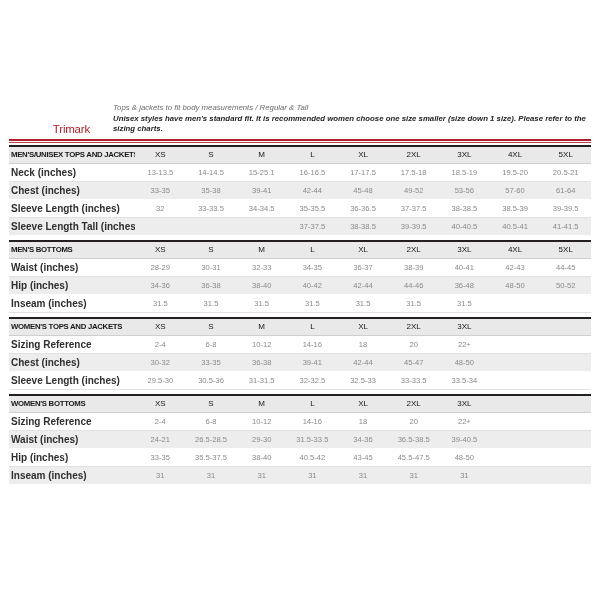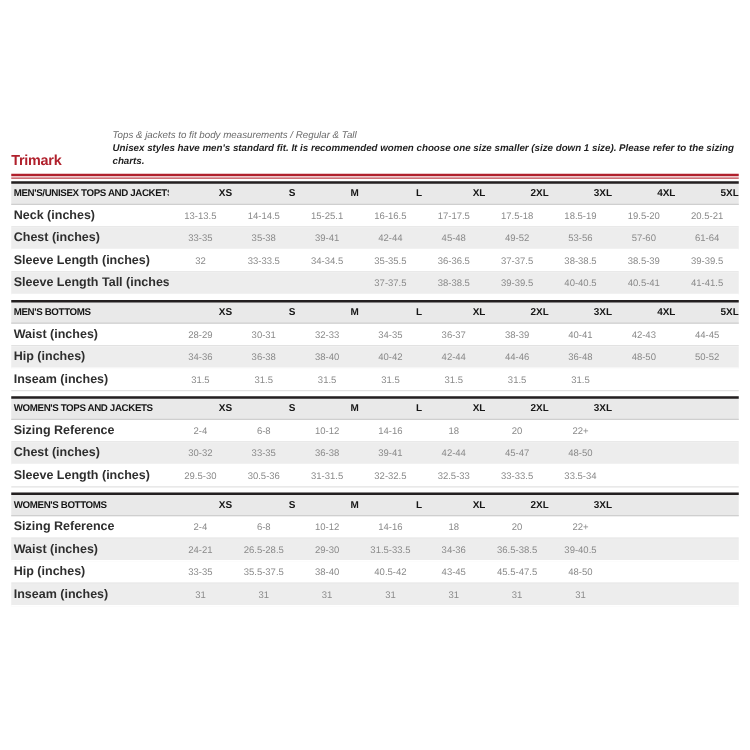--- a/index.html
+++ b/index.html
@@ -17,26 +17,26 @@
     width:600px;height:600px;overflow:hidden;
     font-family:"Liberation Sans","DejaVu Sans",sans-serif;
     -webkit-font-smoothing:antialiased;
   }
   .page{position:relative;width:600px;height:600px;padding:103px 9px 0 9px;background:#fff;}
 
   
   .intro{display:flex;align-items:flex-end;margin-bottom:4px;}
   .brand{
     width:81px;flex:0 0 81px;
-    color:var(--brand-red);font-weight:bold;font-size:11.5px;
-    letter-spacing:-0.2px;padding-bottom:0px;
+    color:var(--brand-red);font-weight:normal;font-size:11.5px;
+    letter-spacing:-0.2px;padding-bottom:0px;text-align:right;
   }
   .intro-lines{flex:1;}
   .intro-line{
-    font-style:italic;font-size:7.8px;line-height:10.5px;color:var(--intro-text);
+    font-style:italic;font-size:7.8px;line-height:10.5px;color:var(--intro-text);margin-left:23px;
   }
   .intro-line.strong{
     font-weight:bold;color:#1f1f1f;
   }
 
   
   .red-rule{margin-bottom:2px;}
   .red-rule .thick{height:2px;background:var(--brand-red);}
   .red-rule .thin{height:1px;background:var(--brand-red);margin-top:1px;opacity:.85;}
 
@@ -52,22 +52,22 @@
   .trow.shaded{background:var(--alt-row-bg);border-bottom:1px solid #fff;}
   .cell{overflow:hidden;white-space:nowrap;}
   .cell.label{
     flex:0 0 126px;padding-left:2px;
     font-size:10px;font-weight:bold;color:var(--label-text);
   }
   .trow.header .cell.label{
     font-size:7.8px;letter-spacing:-0.3px;color:#171717;
   }
   .cell.size{
-    flex:1;text-align:right;
-    font-size:8px;font-weight:bold;color:#171717;
+    flex:1;text-align:center;
+    font-size:8px;font-weight:normal;color:#171717;
   }
   .cell.val{
     flex:1;text-align:center;
     font-size:7.6px;color:var(--value-text);
   }
 </style>
 </head>
 <body>
 
 <div class="page">

